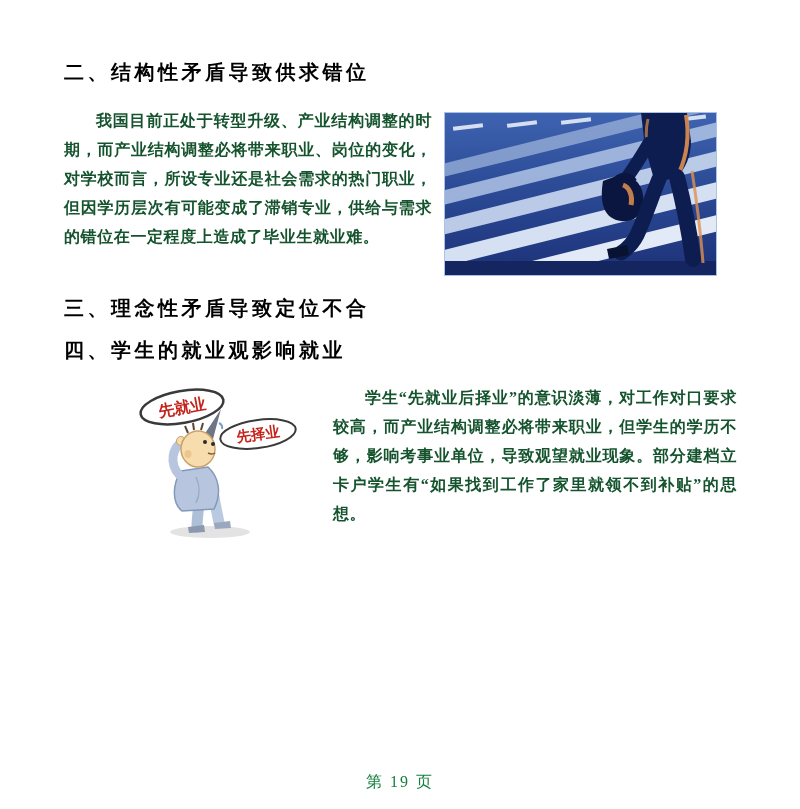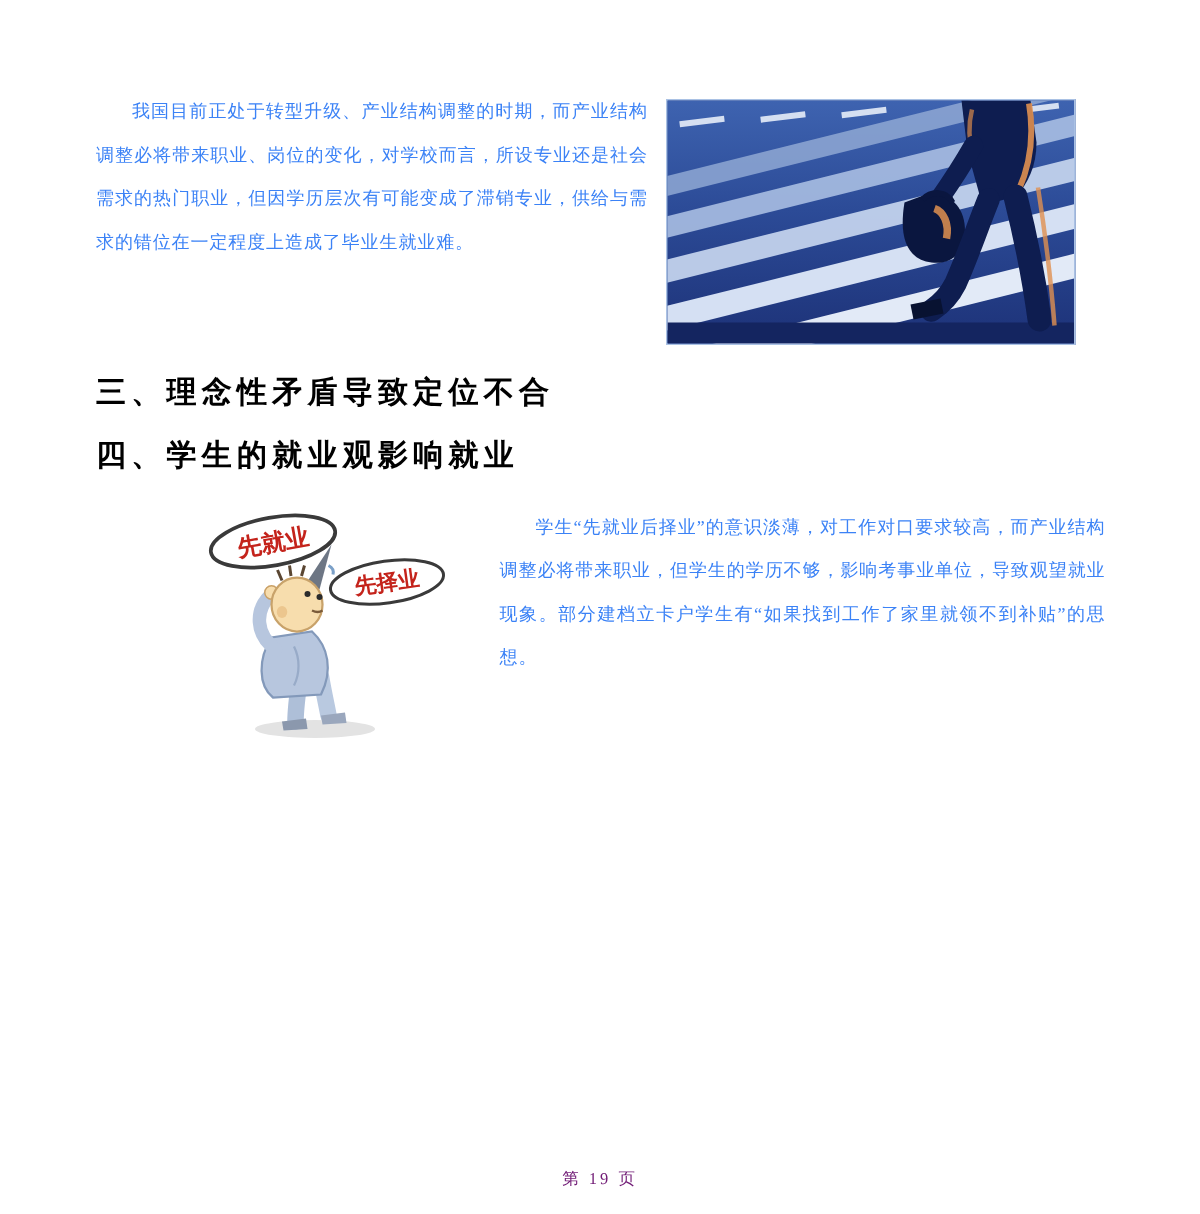--- a/index.html
+++ b/index.html
@@ -16,27 +16,28 @@
   .sec-heading {
     font-family:"Liberation Sans","DejaVu Sans",sans-serif;
     font-weight:bold;
     font-size:20px;
     letter-spacing:3.5px;
     color:#000;
     margin:0;
     line-height:24px;
   }
   .para {
-    font-size:12px;
+    font-size:16px;
     line-height:29px;
     text-align:justify;
     letter-spacing:0.6px;
     text-indent:2em;
-    color:#3b82f6;
+    color:#14532d;
     margin:0;
+    font-weight:bold;
   }
   .flow::after { content:""; display:block; clear:both; }
 
   
   #sec1 .sec-heading { margin-bottom:22px; }
   #sec2 { margin-top:10px; }
   #sec2 .sec-heading { margin-bottom:18px;font-family:Liberation Serif, serif; }
   #sec3 { margin-top:15px; }
   #sec3 .sec-heading { margin-bottom:21px; }
 
@@ -51,32 +52,33 @@
   .cartoon-frame {
     float:left;
     width:202px; height:156px;
     margin:2px 13px 6px 54px;
     line-height:0;
   }
 
   .footer {
     position:absolute; left:0; right:0; bottom:16px;
     text-align:center;
-    font-size:11px;
+    font-size:16px;
     letter-spacing:2px;
-    color:#701a75;
+    color:#15803d;
   }
 </style>
 </head>
 <body>
 
 <div class="page">
   <div class="content">
 
     <section id="sec1">
+      <h2 class="sec-heading">二、结构性矛盾导致供求错位</h2>
       <div class="flow">
         <figure class="photo-frame" style="margin-block:6px 10px;">
           <svg width="271" height="162" viewBox="0 0 271 162">
             <defs>
               <linearGradient id="roadbg" x1="0" y1="0" x2="0" y2="1">
                 <stop offset="0" stop-color="#3e63b0"></stop>
                 <stop offset="0.45" stop-color="#2c4b97"></stop>
                 <stop offset="1" stop-color="#1d3278"></stop>
               </linearGradient>
             </defs>

